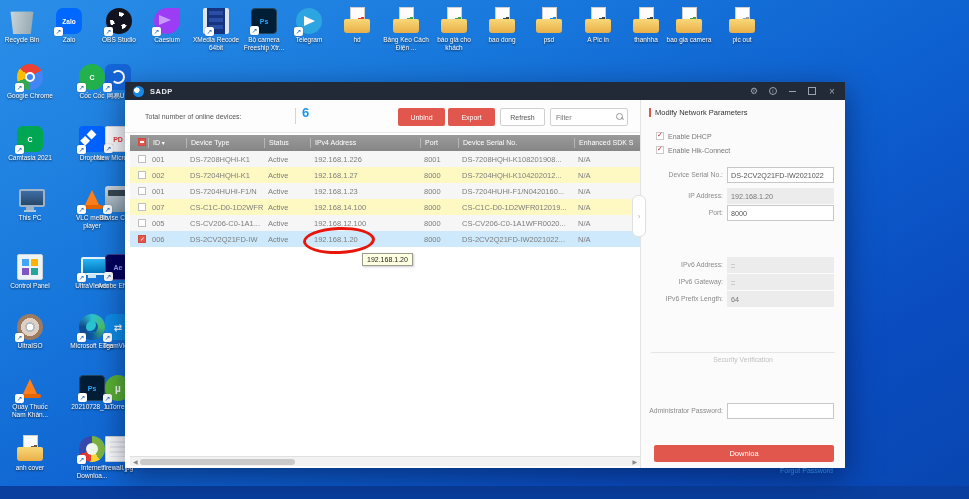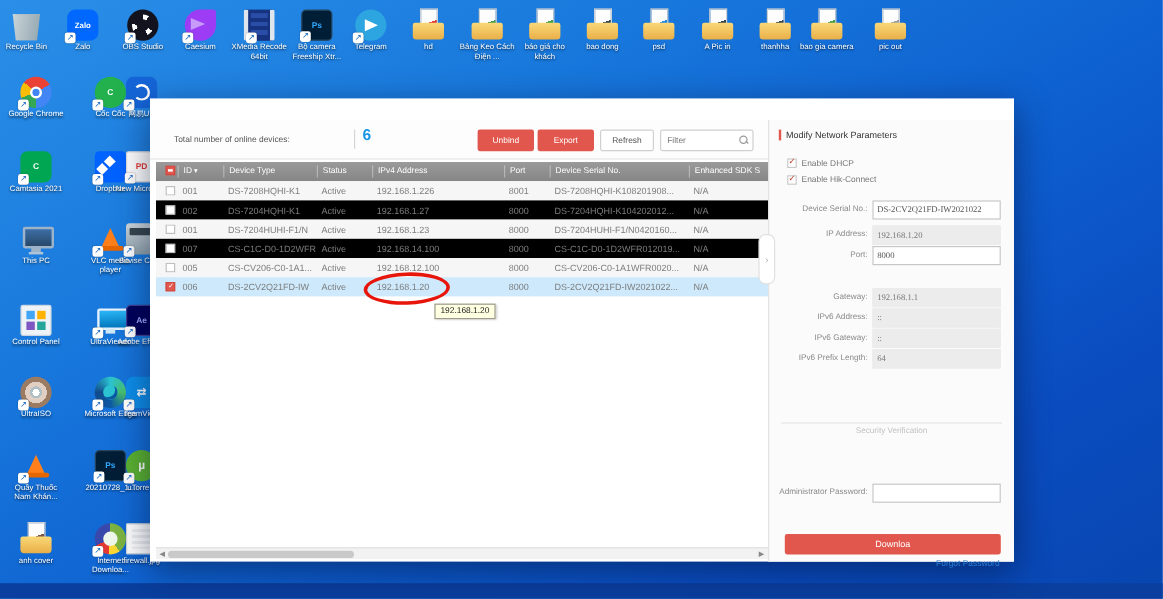--- a/index.html
+++ b/index.html
@@ -112,21 +112,21 @@
   .mag { position:absolute; right:4px; top:4px; width:7px; height:7px; }
   .mag::before { content:""; position:absolute; left:0; top:0; width:5px; height:5px; border:1px solid #999; border-radius:50%; }
   .mag::after { content:""; position:absolute; left:5px; top:5px; width:3px; height:1px; background:#999; transform:rotate(45deg); }
 
   .table { position:absolute; left:5px; top:53px; width:510px; }
   .thead, .trow { display:grid; grid-template-columns:18px 38px 78px 46px 110px 38px 116px auto; align-items:center; }
   .thead { background:linear-gradient(#9a9a9a,#868686); color:#fff; height:16px; font-size:7px; }
   .thead > div { padding-left:4px; border-left:1px solid rgba(255,255,255,.35); overflow:hidden; white-space:nowrap; height:10px; line-height:10px; }
   .thead > div:first-child { border-left:0; }
   .sort::after { content:" ▾"; font-size:6px; }
-  .trow { height:16px; color:#7d7d7d; font-size:7.5px; background:#000000; }
+  .trow { height:16px; color:#7d7d7d; font-size:7.5px; background:#fef9c3; }
   .trow:nth-child(even) { background:#f6f6f6; }
   .trow.sel { background:#cde9fb !important; }
   .trow > div { padding-left:4px; overflow:hidden; white-space:nowrap; }
   .cb { width:8px; height:8px; border:1px solid #bfbfbf; background:#fff; margin-left:4px; display:block; }
   .cb.part { background:#e2574d; border-color:#d14a40; }
   .cb.part::after { content:""; display:block; width:4px; height:2px; background:#fff; margin:2px auto; }
   .cb.chk { background:#e2574d; border-color:#d14a40; position:relative; }
   .cb.chk::after { content:"✓"; color:#fff; font-size:6px; position:absolute; left:1px; top:-1px; }
 
   .ellipse { position:absolute; left:178px; top:145px; width:72px; height:27px; border:3px solid #e8150a;
@@ -143,21 +143,21 @@
              color:#b5b5b5; font-size:8px; }
 
   .panel { position:absolute; left:515px; top:18px; width:205px; bottom:0; background:#fbfbfb; border-left:1px solid #e3e3e3; }
   .ptitle { position:absolute; left:8px; top:8px; font-size:7.5px; color:#333; border-left:2px solid #e2574d; padding-left:4px; }
   .pchk { position:absolute; left:15px; display:flex; align-items:center; gap:4px; font-size:7px; color:#777; }
   .pcb { width:8px; height:8px; border:1px solid #cacaca; background:#fff; position:relative; }
   .pcb::after { content:"✓"; color:#c0392b; font-size:7px; position:absolute; left:0; top:-2px; }
   .frow { position:absolute; left:0; width:100%; height:16px; }
   .frow label { position:absolute; left:0; width:82px; text-align:right; font-size:6.8px; color:#8a8a8a; top:4px; }
   .frow input { position:absolute; left:86px; width:107px; height:16px; font-size:7.2px; color:#555;
-             padding:0 3px; font-family:Liberation Serif, serif; outline:0; }
+             padding:0 3px; font-family:Liberation Sans, sans-serif; outline:0; }
   .frow input.en { background:#fff; border:1px solid #c7c7c7; }
   .frow input.dis { background:#ececec; border:1px solid #ececec; color:#777; }
   .sec-div { position:absolute; left:10px; right:10px; top:252px; border-top:1px solid #e5e5e5; }
   .sec-txt { position:absolute; left:0; right:0; top:256px; text-align:center; font-size:6.8px; color:#c2c2c2; }
   .modify { position:absolute; left:13px; top:345px; width:180px; height:17px; background:#e2574d; color:#fff;
              font-size:7.5px; display:flex; align-items:center; justify-content:center; border-radius:2px; cursor:pointer; }
   .forgot { position:absolute; right:12px; top:367px; font-size:7px; color:#2a7fd4; cursor:pointer; }
 
   .desk-bottom { position:absolute; left:0; bottom:0; width:100%; height:13px; background:#0a3f9f; z-index:1; }
 </style>
@@ -369,20 +369,31 @@
     <div class="lbl">uTorre...</div>
   </div>
 <div class="dicon" style="left:93px;top:436px">
     <div class="ic thumb"></div>
     <div class="lbl">firewall.jpg</div>
   </div>
 
 <div class="desk-bottom"></div>
 
 <div class="window">
+  <div class="titlebar">
+    <div class="logo"></div>
+    <div class="wtitle">SADP</div>
+    <div class="ctrls">
+      <span class="ctrl ctl-gear"></span>
+      <span class="ctrl ctl-info"></span>
+      <span class="ctrl ctl-min"></span>
+      <span class="ctrl ctl-max"></span>
+      <span class="ctrl ctl-close"></span>
+    </div>
+  </div>
 
   <div class="toolbar">
     <span class="count-label">Total number of online devices:</span>
     <span class="count-bar"></span>
     <span class="count-num">6</span>
     <div class="btn btn-red" style="left:273px;width:47px">Unbind</div>
     <div class="btn btn-red" style="left:323px;width:47px">Export</div>
     <div class="btn btn-white" style="left:375px;width:45px">Refresh</div>
     <div class="filter">
       <input type="text" placeholder="Filter" style="">
@@ -504,24 +515,20 @@
       <input class="en" value="DS-2CV2Q21FD-IW2021022" style="">
     </div>
     <div class="frow" style="top:88px">
       <label>IP Address:</label>
       <input class="dis" disabled="" value="192.168.1.20" style="">
     </div>
     <div class="frow" style="top:105px">
       <label>Port:</label>
       <input class="en" value="8000" style="">
     </div>
-    <div class="frow" style="top:140px">
-      <label>Gateway:</label>
-      <input class="dis" disabled="" value="192.168.1.1" style="">
-    </div>
     <div class="frow" style="top:157px">
       <label>IPv6 Address:</label>
       <input class="dis" disabled="" value="::" style="">
     </div>
     <div class="frow" style="top:174px">
       <label>IPv6 Gateway:</label>
       <input class="dis" disabled="" value="::" style="">
     </div>
     <div class="frow" style="top:191px">
       <label>IPv6 Prefix Length:</label>

